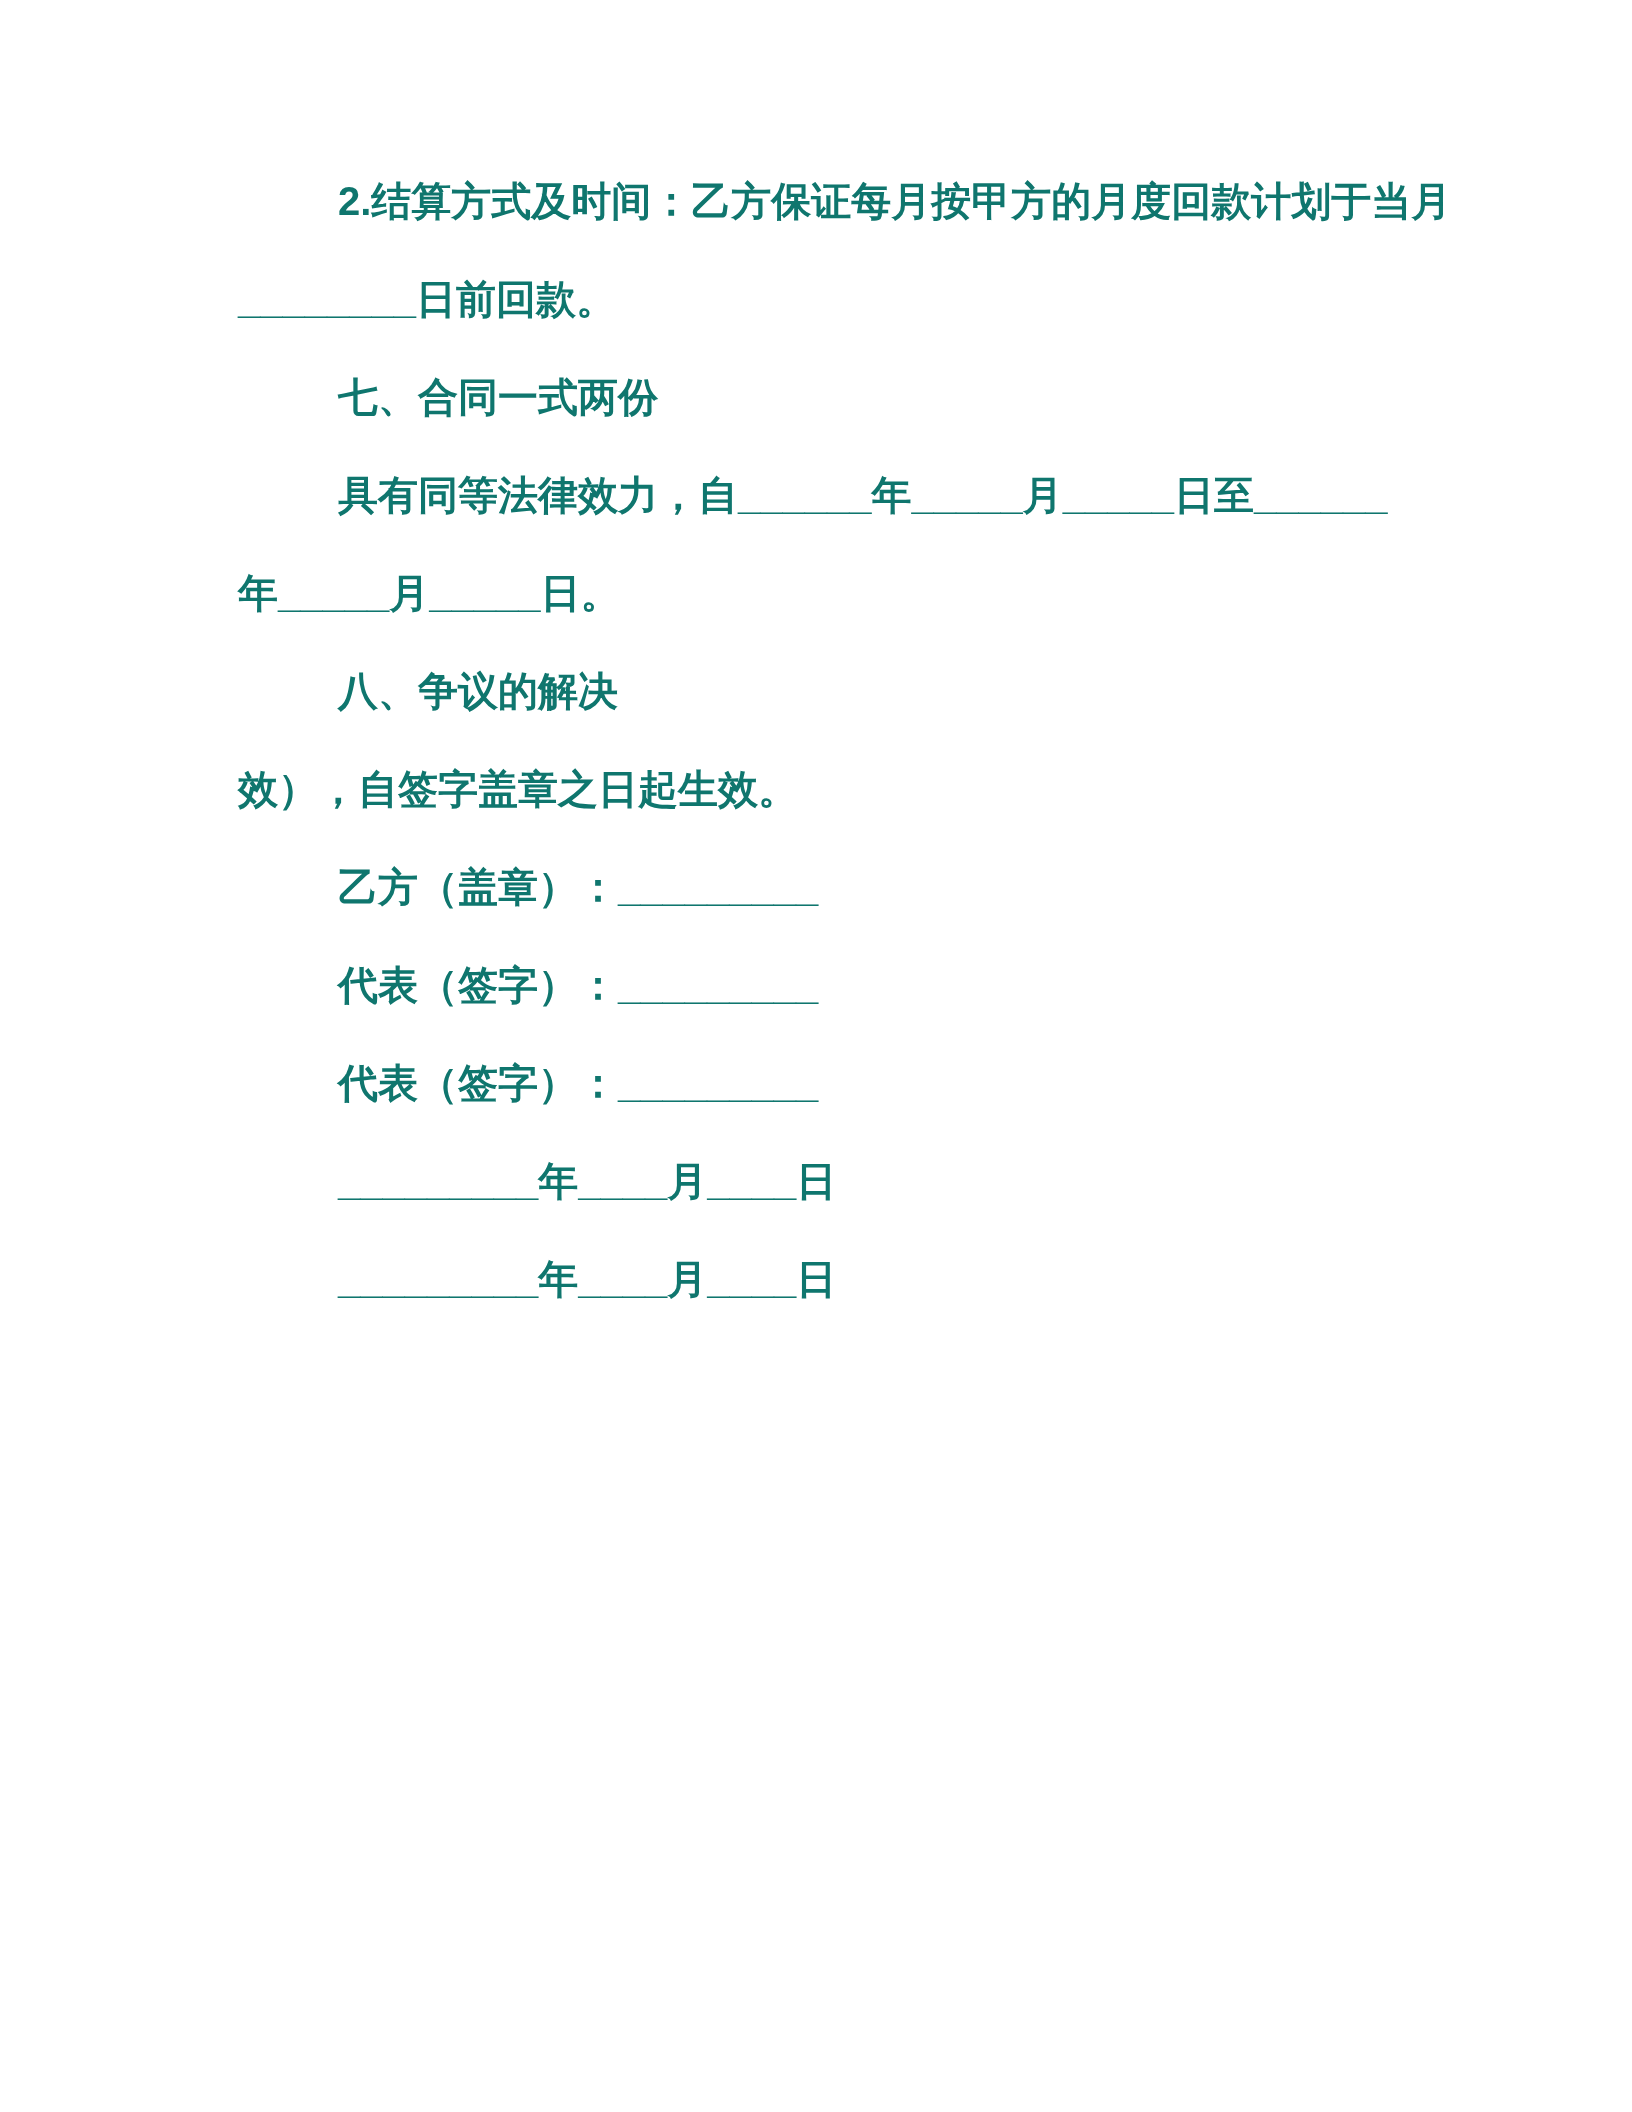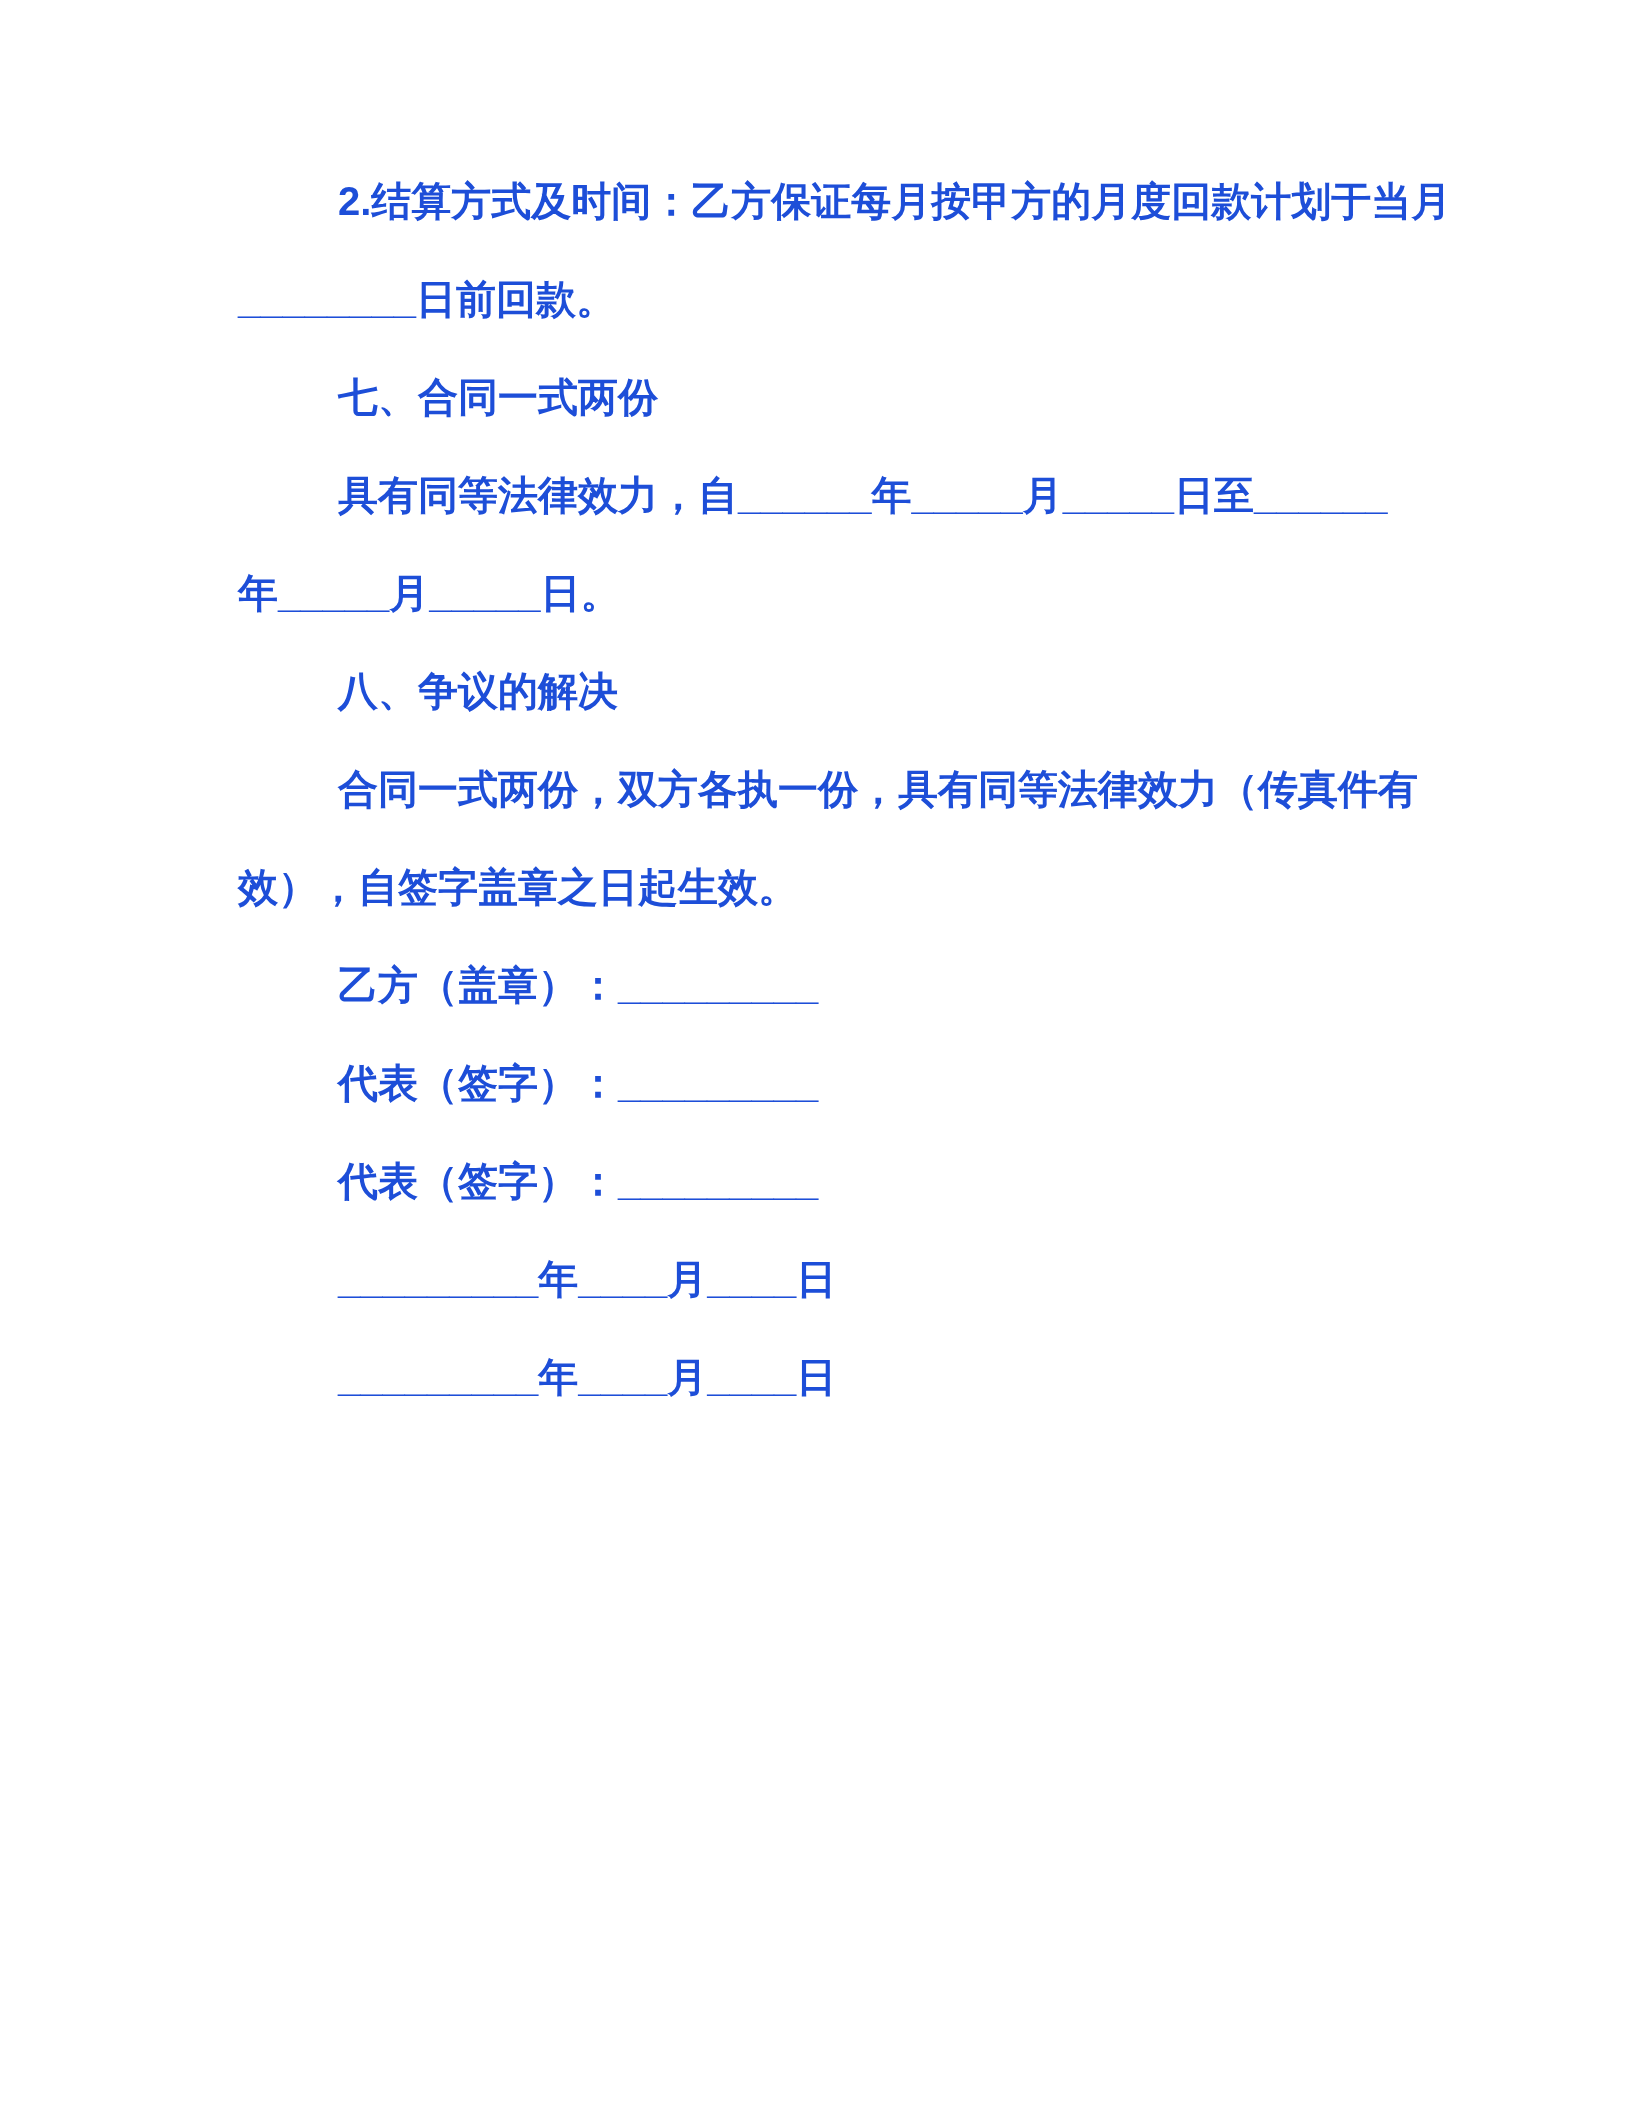--- a/index.html
+++ b/index.html
@@ -22,38 +22,37 @@
     top: 152px;
     left: 238px;
     right: 120px;
   }
   .line {
     font-size: 40px;
     line-height: 98px;
     height: 98px;
     white-space: nowrap;
     letter-spacing: 0px;
-    color: #1d4ed8;
+    color: #0f766e;
   }
   .indent {
     padding-left: 100px;
   }
 </style>
 </head>
 <body>
 
 <div class="page">
   <div class="doc">
     <div class="line indent">2.结算方式及时间：乙方保证每月按甲方的月度回款计划于当月</div>
     <div class="line">________日前回款。</div>
     <div class="line indent">七、合同一式两份</div>
     <div class="line indent">具有同等法律效力，自______年_____月_____日至______</div>
     <div class="line">年_____月_____日。</div>
     <div class="line indent">八、争议的解决</div>
-    <div class="line indent">合同一式两份，双方各执一份，具有同等法律效力（传真件有</div>
     <div class="line">效），自签字盖章之日起生效。</div>
     <div class="line indent">乙方（盖章）：_________</div>
     <div class="line indent">代表（签字）：_________</div>
     <div class="line indent">代表（签字）：_________</div>
     <div class="line indent">_________年____月____日</div>
     <div class="line indent">_________年____月____日</div>
   </div>
 </div>
 
 </body></html>

